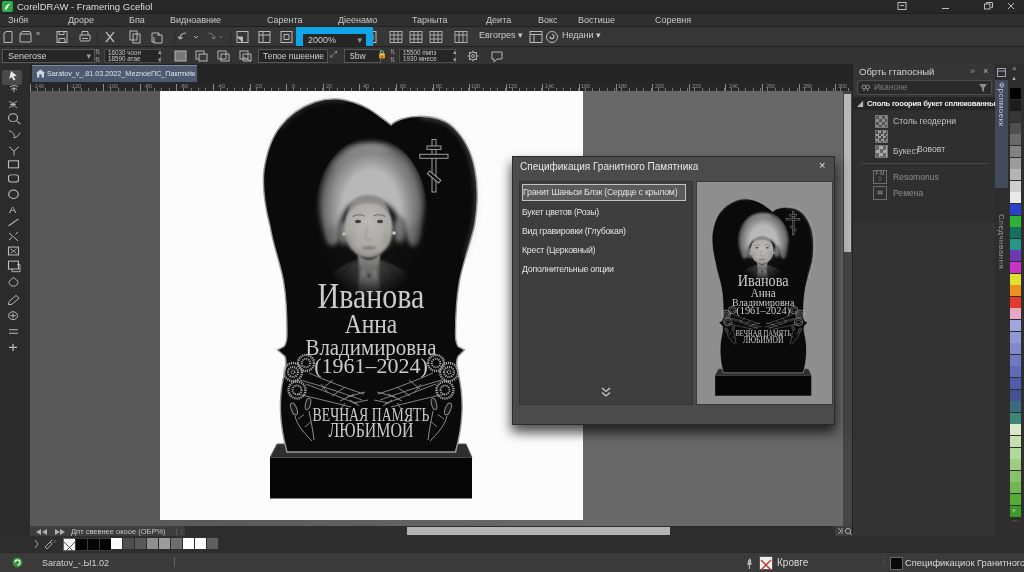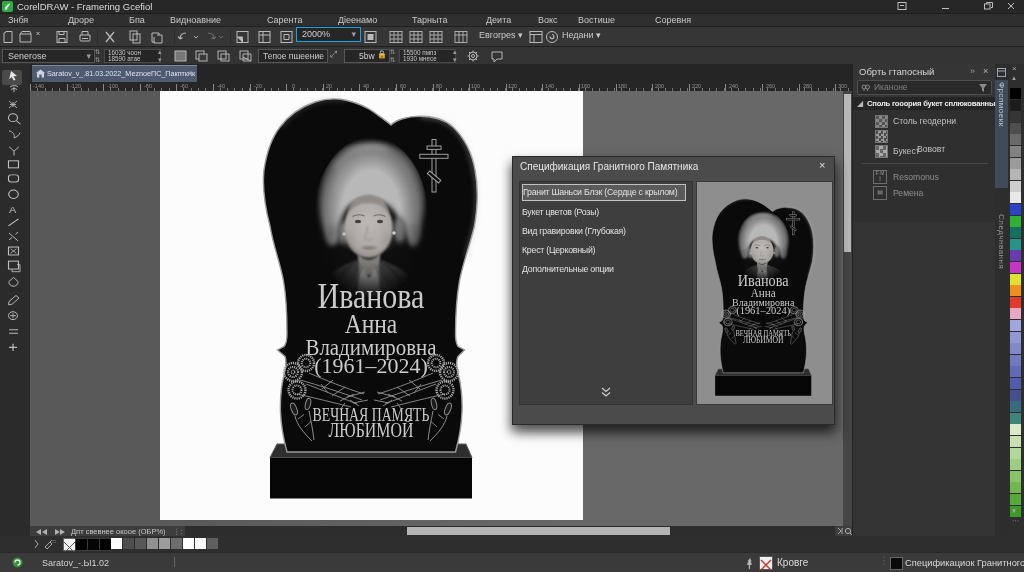--- a/index.html
+++ b/index.html
@@ -104,21 +104,21 @@
       <rect x="430" y="4.5" width="12" height="11"></rect>
           <path d="M430 8 h12 M434 4.5 v11 M438 4.5 v11 M430 12 h12"></path>
       <rect x="455" y="4.5" width="12" height="11"></rect>
           <path d="M455 8 h12 M459 4.5 v11 M463 4.5 v11"></path>
       </g>
       <rect x="530" y="4.5" width="12" height="11"></rect>
         <path d="M530 7.5 h12 M534 7.5 v8"></path>
       <circle cx="552" cy="10" r="5.5"></circle>
         <path d="M552 7.5 a2 2 0 1 1 -2 2 m2 2.5 v0.5" stroke-width="1.1"></path>
     </svg>
-    <div class="abs" style="left:296px;top:0;width:58px;height:13px;background:#262626;border:1px solid #0ea5e9;color:#cfcfcf;font-size:9px;line-height:13px;padding-left:5px;">2000%<span style="float:right;margin-right:4px;color:#999;">▾</span></div>
+    <div class="abs" style="left:296px;top:0;width:58px;height:13px;background:#262626;border:7px solid #0ea5e9;color:#cfcfcf;font-size:9px;line-height:13px;padding-left:5px;">2000%<span style="float:right;margin-right:4px;color:#999;">▾</span></div>
     <span class="abs" style="left:479px;top:3px;color:#c9c9c9;font-size:9px;">Eвгorpes ▾</span>
     <span class="abs" style="left:562px;top:3px;color:#c9c9c9;font-size:9px;">Недани ▾</span>
     <div class="abs" style="left:97px;top:2px;width:1px;height:15px;background:#2a2a2a;"></div>
     <div class="abs" style="left:174px;top:2px;width:1px;height:15px;background:#2a2a2a;"></div>
     <div class="abs" style="left:230px;top:2px;width:1px;height:15px;background:#2a2a2a;"></div>
   </div>
 
   <div class="abs" id="propbar">
     <div class="abs" style="left:2px;top:2px;width:86px;height:12px;background:#262626;border:1px solid #555;color:#cfcfcf;font-size:9px;line-height:12px;padding-left:5px;">Senerose<span style="float:right;margin-right:3px;color:#999;">▾</span></div>
     <div class="abs" style="left:95px;top:1px;color:#9a9a9a;font-size:6.5px;line-height:8px;">⇅<br>⇅</div>
@@ -128,21 +128,21 @@
       <rect x="3" y="2" width="11" height="10" fill="#777"></rect>
       <rect x="24" y="2" width="8" height="8"></rect>
         <rect x="27" y="5" width="8" height="7" fill="#3a3a3a"></rect>
       <rect x="46" y="2" width="8" height="8"></rect>
         <rect x="49" y="5" width="8" height="7"></rect>
       <rect x="68" y="2" width="8" height="8"></rect>
         <path d="M71 5 h8 v7 h-8 z M71 8 l8 4"></path>
     </svg>
     <div class="abs" style="left:258px;top:2px;width:64px;height:12px;background:#262626;border:1px solid #555;color:#cfcfcf;font-size:8.5px;line-height:12px;padding-left:4px;">Тепое пшеение<span style="float:right;margin-right:3px;color:#999;">▾</span></div>
     <span class="abs" style="left:330px;top:2px;color:#b5b5b5;font-size:9px;">⤢</span>
-    <div class="abs" style="left:344px;top:2px;width:30px;height:12px;background:#262626;border:1px solid #555;color:#cfcfcf;font-size:8.5px;line-height:12px;padding-left:14px;">5bw</div>
+    <div class="abs" style="left:344px;top:2px;width:30px;height:12px;background:#262626;border:1px solid #555;color:#cfcfcf;font-size:8.5px;line-height:12px;padding-left:5px;">5bw</div>
     <span class="abs" style="left:377px;top:3px;color:#9a9a9a;font-size:8px;">🔒</span>
     <div class="abs" style="left:390px;top:1px;color:#9a9a9a;font-size:6.5px;line-height:8px;">⇅<br>⇅</div>
     <div class="abs" style="left:399px;top:2px;width:52px;height:12px;background:#262626;border:1px solid #4a4a4a;color:#c6c6c6;font-size:6.3px;line-height:6.3px;padding:0 0 0 3px;">15500 пмпз<br>1930 мнесе</div>
     <div class="abs" style="left:453px;top:1px;color:#9a9a9a;font-size:7px;line-height:8px;">▴<br>▾</div>
     <svg class="abs" style="left:466px;top:2px" width="40" height="14" fill="none" stroke="#b5b5b5" stroke-width="1">
       <circle cx="7" cy="7" r="4"></circle>
         <circle cx="7" cy="7" r="1.5"></circle>
         <path d="M7 1.5 v2 M7 10.5 v2 M1.5 7 h2 M10.5 7 h2 M3 3 l1.5 1.5 M9.5 9.5 L11 11 M11 3 L9.5 4.5 M4.5 9.5 L3 11"></path>
       <path d="M26 3 h10 v7 h-5 l-3 3 v-3 h-2 z"></path>
     </svg>

